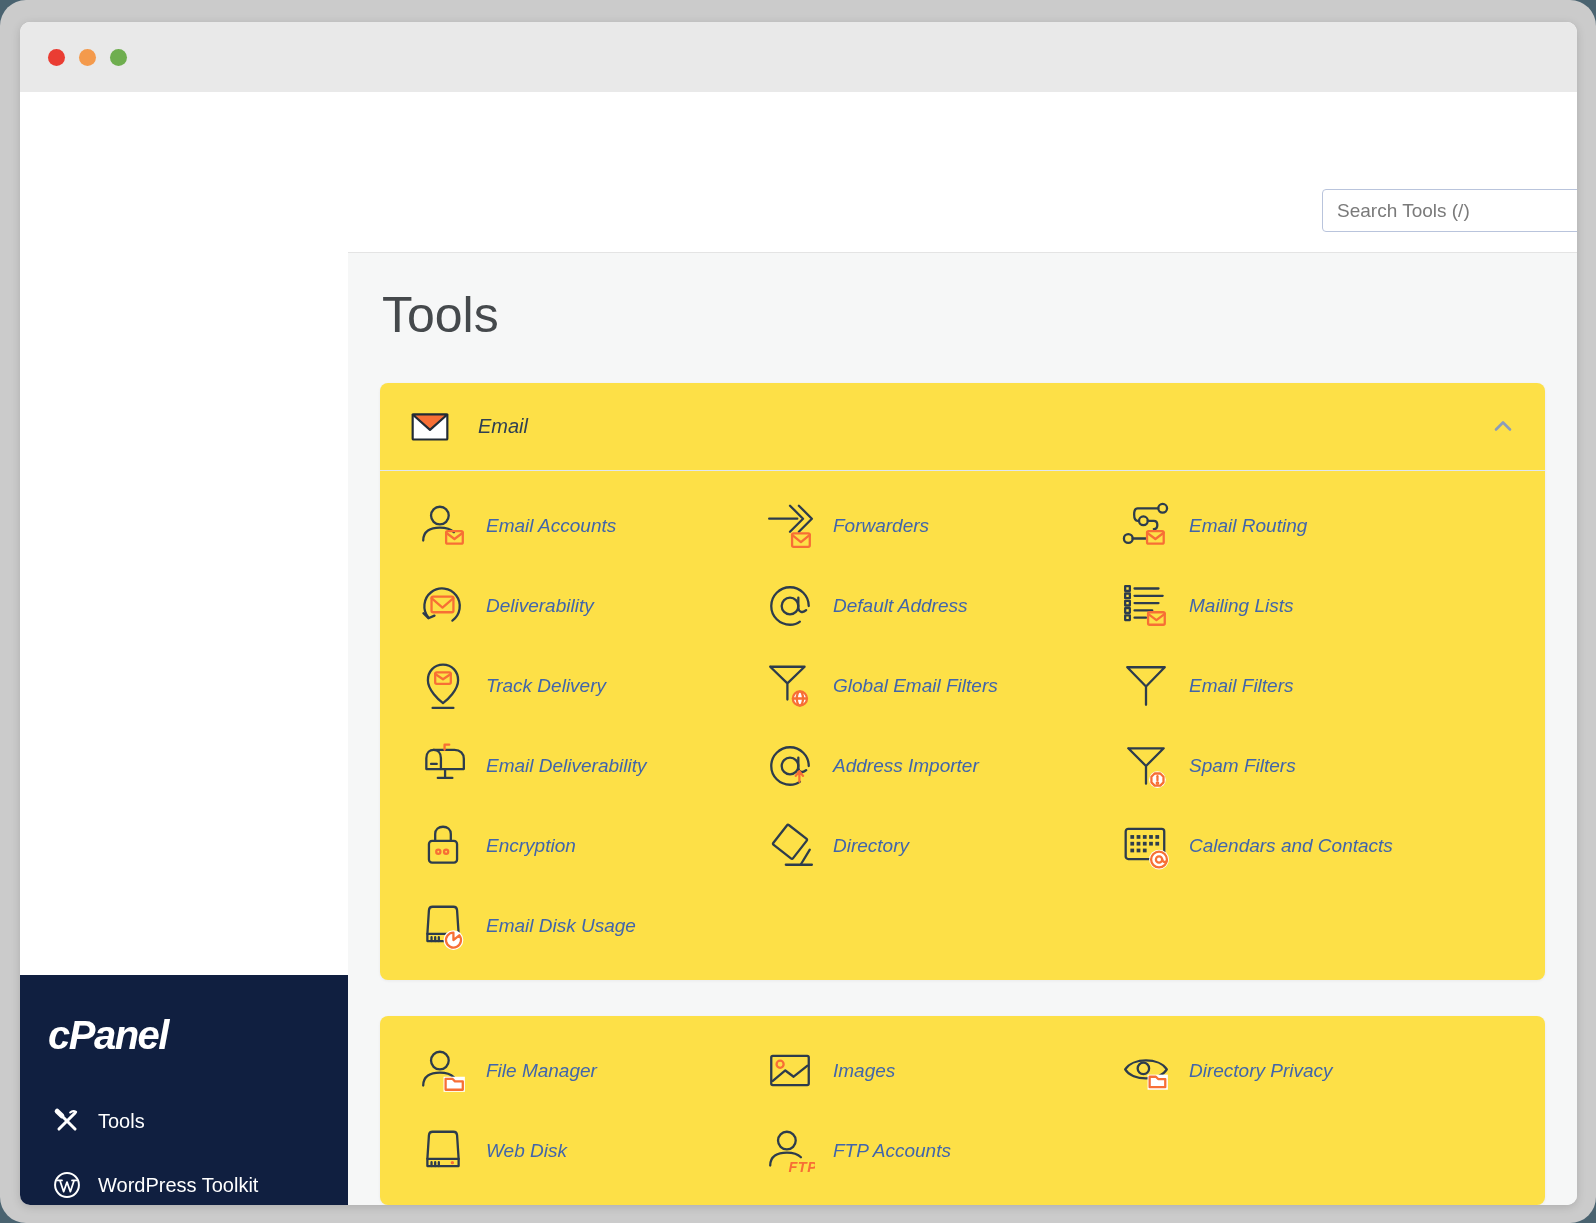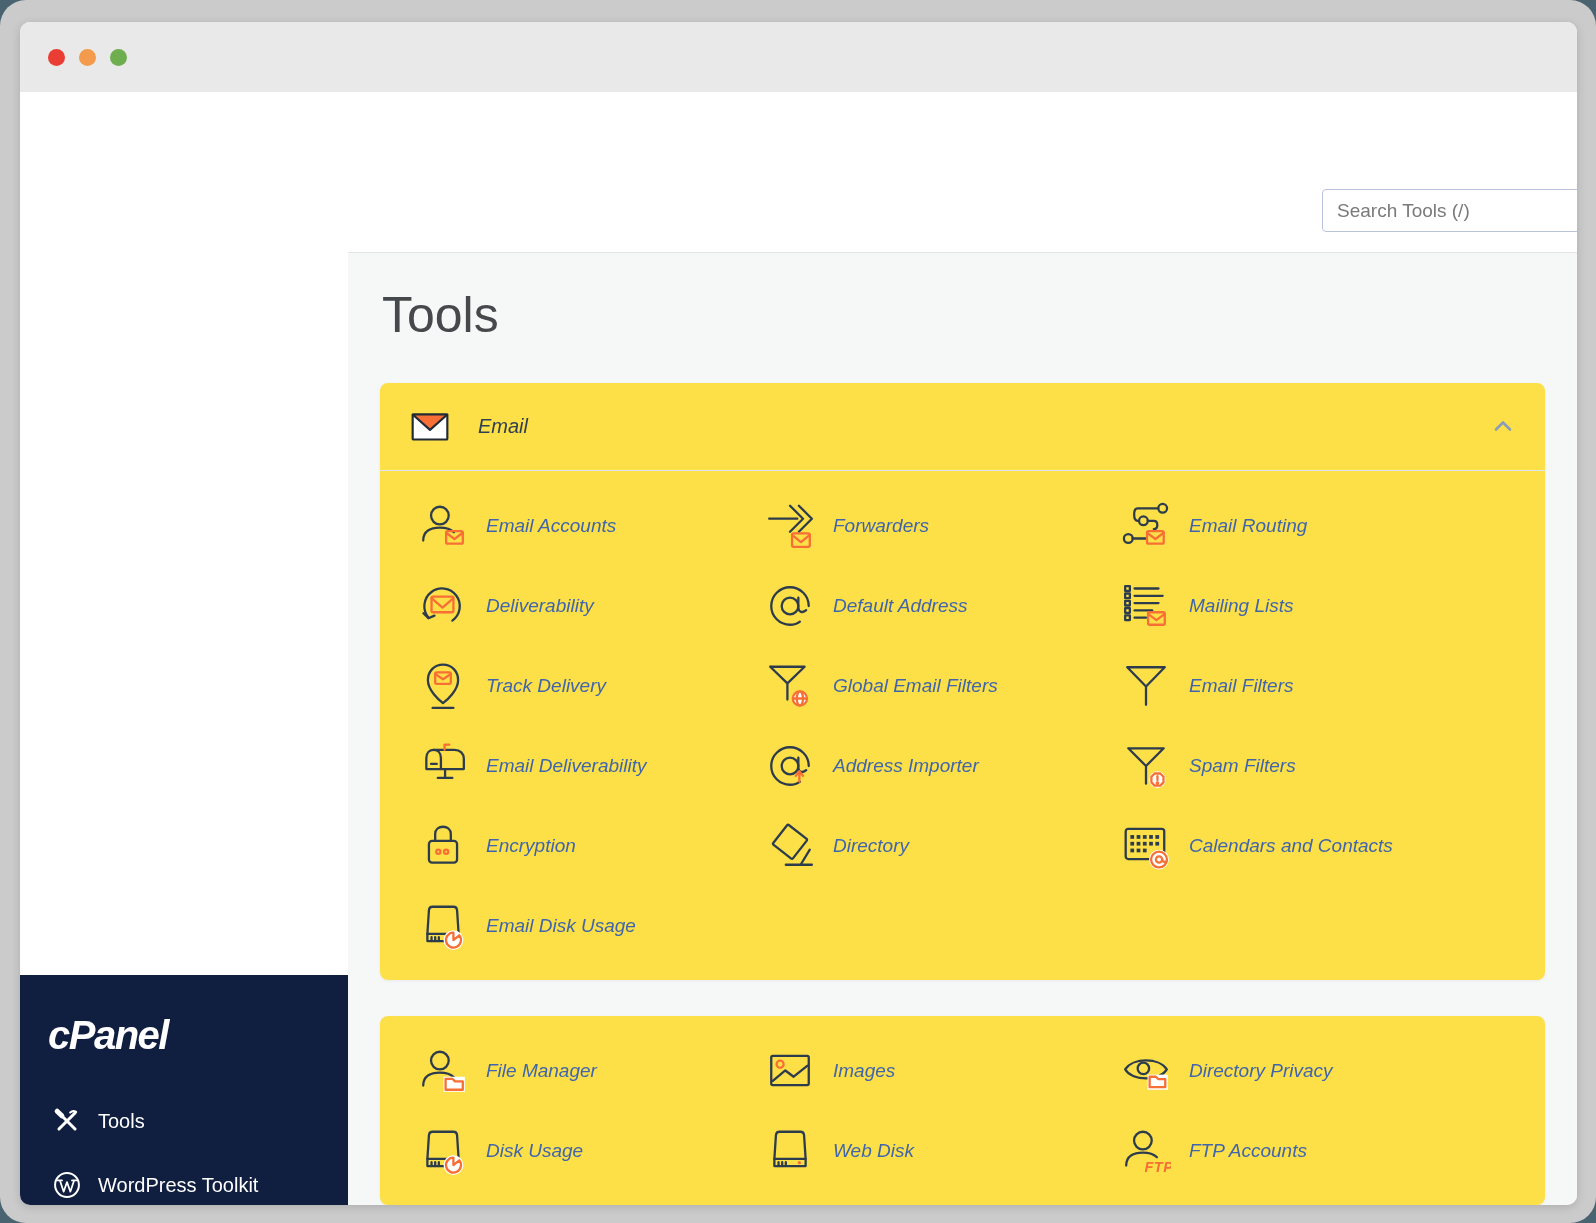--- a/index.html
+++ b/index.html
@@ -383,32 +383,20 @@
                       </svg>
                     </span>
                     <span class="item-label">Directory Privacy</span>
                   </a>
                   <a class="item">
                     <span class="item-icon">
                       <svg viewBox="0 0 48 48" fill="none" stroke="#2d3c4c" stroke-width="2.2" stroke-linecap="round" stroke-linejoin="round">
                         <path d="M14 5.5 H34 C36 5.5 37.3 6.8 37.5 8.8 L39 31.5 H9 L10.5 8.8 C10.7 6.8 12 5.5 14 5.5 Z"></path>
                         <path d="M9 31.5 V38.5 H39 V31.5"></path>
                         <path d="M13 34.8 V38.5 M16.5 34.8 V38.5 M20 34.8 V38.5"></path>
-                        <circle cx="34" cy="37.5" r="9.5" fill="#fff" stroke="none"></circle>
-                        <path stroke="#f76f35" d="M34 30.3 A7.2 7.2 0 1 0 39.6 32.9 L34 37.5 Z"></path>
-                      </svg>
-                    </span>
-                    <span class="item-label">Disk Usage</span>
-                  </a>
-                  <a class="item">
-                    <span class="item-icon">
-                      <svg viewBox="0 0 48 48" fill="none" stroke="#2d3c4c" stroke-width="2.2" stroke-linecap="round" stroke-linejoin="round">
-                        <path d="M14 5.5 H34 C36 5.5 37.3 6.8 37.5 8.8 L39 31.5 H9 L10.5 8.8 C10.7 6.8 12 5.5 14 5.5 Z"></path>
-                        <path d="M9 31.5 V38.5 H39 V31.5"></path>
-                        <path d="M13 34.8 V38.5 M16.5 34.8 V38.5 M20 34.8 V38.5"></path>
                         <circle cx="33" cy="35.2" r="1.6" fill="#f76f35" stroke="none"></circle>
                       </svg>
                     </span>
                     <span class="item-label">Web Disk</span>
                   </a>
                   <a class="item">
                     <span class="item-icon">
                       <svg viewBox="0 0 48 48" fill="none" stroke="#2d3c4c" stroke-width="2.2" stroke-linecap="round" stroke-linejoin="round">
                         <circle cx="21" cy="14" r="8.5"></circle>
                         <path d="M5 38 C5 29 12 25.5 21 25.5 C27 25.5 31.5 27 34.5 30"></path>

